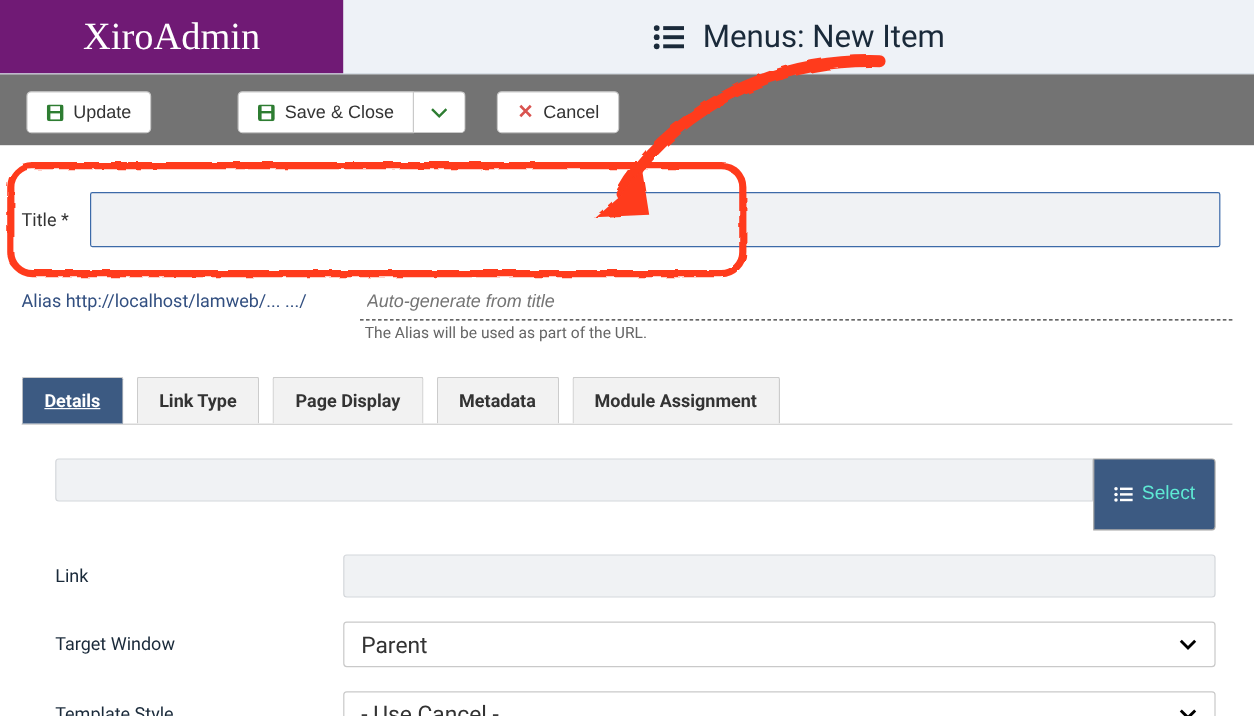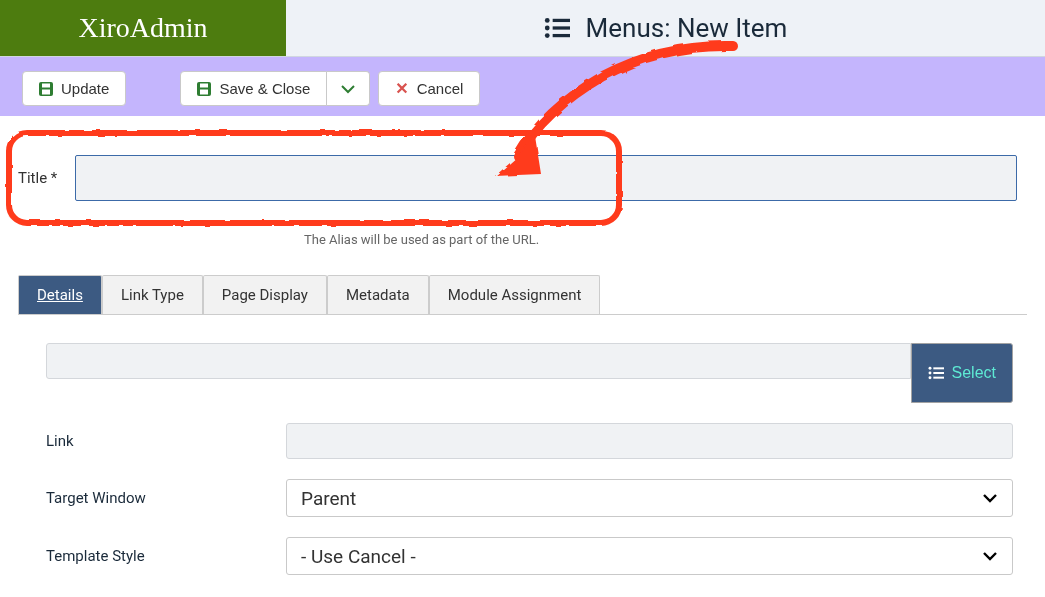--- a/index.html
+++ b/index.html
@@ -1,24 +1,24 @@
 <!DOCTYPE html>
 <html><head>
 <meta charset="utf-8">
 <style>
   * { box-sizing: border-box; margin: 0; padding: 0; }
   body { font-family: -apple-system, BlinkMacSystemFont, "Segoe UI", Roboto, Arial, sans-serif; font-size: 15px; color: #333; background: #fff; }
   
   .topbar { display: flex; background: #eef2f7; border-bottom: 1px solid #d0d7e0; }
-  .brand { background: #4d7c0f; color: #fff; padding: 12px 50px; font-family: Georgia, 'Times New Roman', serif; font-size: 28px; min-width: 286px; text-align: center; }
+  .brand { background: #701a75; color: #fff; padding: 12px 50px; font-family: Georgia, 'Times New Roman', serif; font-size: 32px; min-width: 286px; text-align: center; }
   .page-title-wrap { flex: 1; display: flex; justify-content: center; align-items: center; gap: 16px; padding: 10px 20px; }
   .page-title { font-size: 26px; color: #1a2a3a; }
   .list-icon { width: 26px; height: 22px; }
 
-  .toolbar { padding: 14px 22px 10px; display: flex; gap: 8px; background: #c4b5fd; }
+  .toolbar { padding: 14px 22px 10px; display: flex; gap: 26px; background: #737373; }
   .btn, .btn-split { display: inline-flex; align-items: center; gap: 8px; background: #fff; border: 1px solid #c9c9c9; border-radius: 4px; padding: 8px 16px; font-size: 15px; cursor: pointer; color: #333; }
   .btn-split-group { display: flex; padding-left: 46px; }
   .btn-split-group .btn:first-child { border-top-right-radius: 0; border-bottom-right-radius: 0; }
   .btn-split-group .btn-caret { border-top-left-radius: 0; border-bottom-left-radius: 0; border-left: none; padding: 8px 14px; }
   .icon-save { width: 14px; height: 14px; }
   .icon-x { color: #d9534f; font-weight: bold; font-size: 16px; line-height: 1; }
   .icon-caret { display: inline-block; }
 
   .form-area { padding: 0 18px; }
   
@@ -30,21 +30,21 @@
   .highlight-box svg { width: 100%; height: 100%; }
 
   .arrow-overlay { position: absolute; left: 445px; top: -98px; width: 290px; height: 160px; pointer-events: none; z-index: 5; }
   .arrow-overlay svg { width: 100%; height: 100%; }
 
   .alias-row { display: flex; align-items: baseline; gap: 6px; margin: 10px 0 2px 0; }
   .alias-label { color: #324f80; font-size: 15px; }
   .alias-input { flex: 1; border: none; border-bottom: 1px dashed #333; background: transparent; padding: 6px 6px; font-style: italic; color: #777; font-size: 15px; margin-left: 38px; }
   .alias-help { color: #666; font-size: 13px; margin-left: 286px; margin-top: 4px; }
 
-  .tabs { display: flex; margin-top: 28px; border-bottom: 1px solid #ccc; gap: 0; }
+  .tabs { display: flex; margin-top: 28px; border-bottom: 1px solid #ccc; gap: 11px; font-weight: bold; }
   .tab { background: #f2f2f2; border: 1px solid #ccc; border-bottom: none; padding: 10px 18px; font-size: 15px; color: #333; cursor: pointer; border-radius: 2px 2px 0 0; }
   .tab.active { background: #3c5a82; color: #fff; text-decoration: underline; }
 
   .panel { padding: 28px 14px 10px 28px; }
   .field-row { display: flex; align-items: center; margin-bottom: 20px; }
   .field-label { width: 240px; font-size: 15px; color: #1a2a3a; }
   .field-control { flex: 1; }
   .ro-input { width: 100%; height: 36px; background: #f0f2f4; border: 1px solid #d4d7db; border-radius: 3px; padding: 6px 10px; }
   .input-group { display: flex; width: 100%; }
   .input-group .ro-input { border-top-right-radius: 0; border-bottom-right-radius: 0; }
@@ -123,20 +123,24 @@
             </filter>
           </defs>
         <path d="M 270 10 Q 200 8 140 40 Q 80 75 55 120" stroke="#ff3b1f" stroke-width="10" fill="none" stroke-linecap="round" style="filter:url(#r2)"></path>
         <path d="M 55 120 L 32 140 L 78 138 L 72 100 Z" fill="#ff3b1f" style="filter:url(#r2)"></path>
       </svg>
     </div>
     <span class="title-label">Title *</span>
     <input class="title-input" type="text" value="" style="">
   </div>
 
+  <div class="alias-row">
+    <span class="alias-label">Alias http://localhost/lamweb/... .../</span>
+    <input class="alias-input" type="text" placeholder="Auto-generate from title" style="">
+  </div>
   <div class="alias-help">The Alias will be used as part of the URL.</div>
 
   <div class="tabs">
     <div class="tab active">Details</div>
     <div class="tab">Link Type</div>
     <div class="tab">Page Display</div>
     <div class="tab">Metadata</div>
     <div class="tab">Module Assignment</div>
   </div>
 

